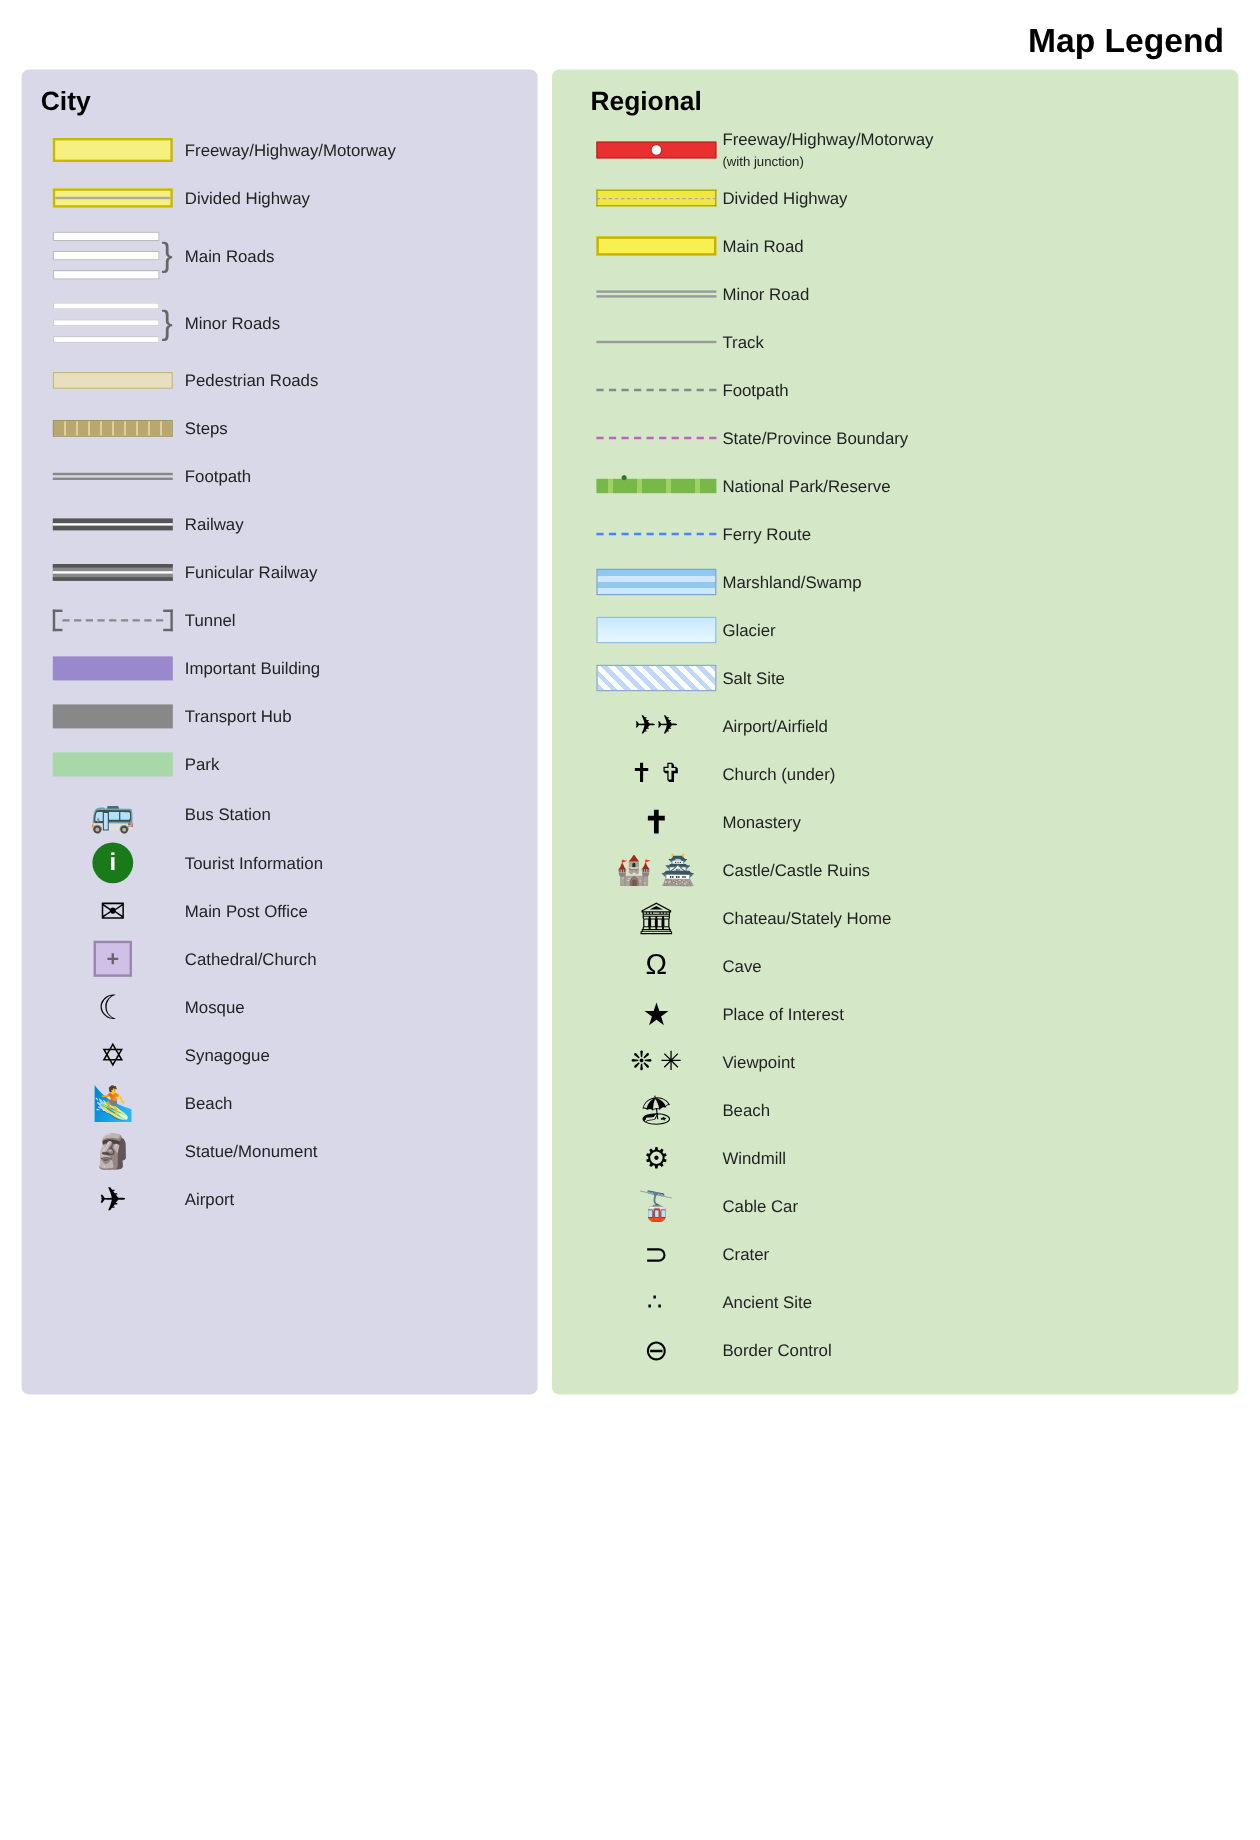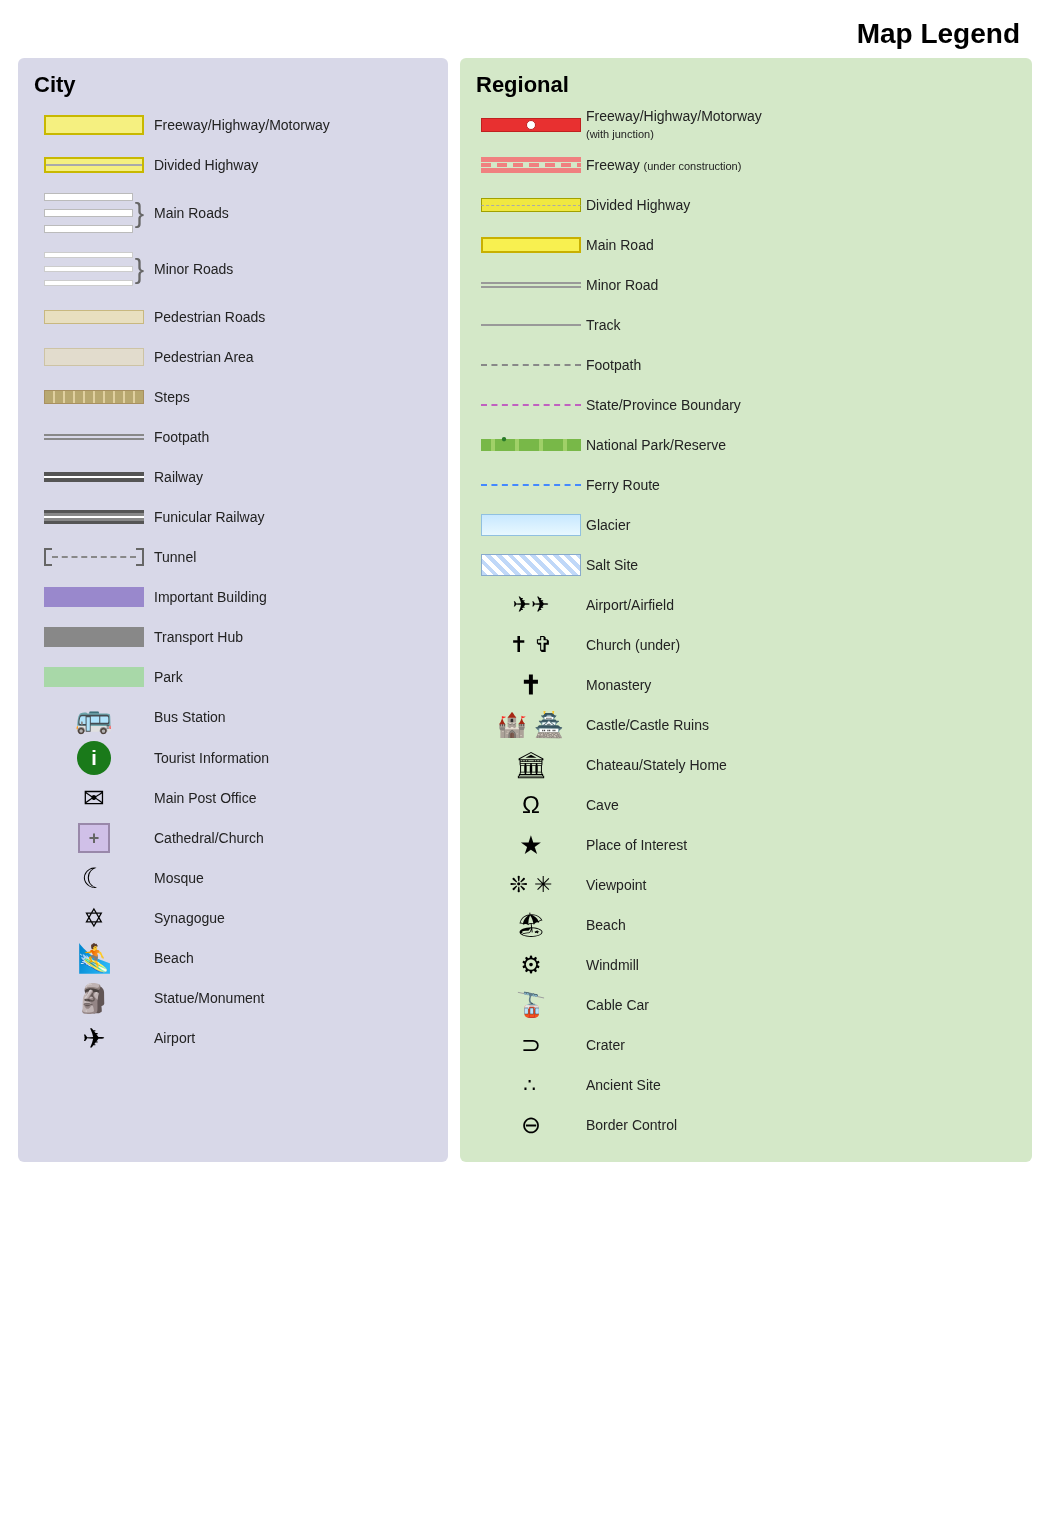--- a/index.html
+++ b/index.html
@@ -25,21 +25,21 @@
     .col-city {
       background: #d8d8e8;
       border-radius: 6px;
       padding: 14px 16px;
       width: 430px;
       flex-shrink: 0;
     }
     .col-regional {
       background: #d4e8c8;
       border-radius: 6px;
-      padding: 14px 16px;
+      padding: 14px 32px;
       flex: 1;
     }
     .col-title {
       font-size: 22px;
       font-weight: 900;
       margin-bottom: 10px;
       color: #000;
     }
     .legend-row {
       display: flex;
@@ -164,26 +164,20 @@
       <div class="legend-label">Minor Roads</div>
     </div>
 
     <div class="legend-row">
       <div class="legend-symbol">
         <div style="width:100px;height:14px;background:#e8dfc0;border:1.5px solid #c8b880;"></div>
       </div>
       <div class="legend-label">Pedestrian Roads</div>
     </div>
 
-    <div class="legend-row">
-      <div class="legend-symbol">
-        <div style="width:100px;height:18px;background:#e8dfc0;border:1.5px solid #c8b880;opacity:0.65;"></div>
-      </div>
-      <div class="legend-label">Pedestrian Area</div>
-    </div>
 
     <div class="legend-row">
       <div class="legend-symbol">
         <div style="width:100px;height:14px;background:repeating-linear-gradient(to right,#b8a870 0px,#b8a870 8px,#e0d0a0 8px,#e0d0a0 10px);border:1px solid #a89060;"></div>
       </div>
       <div class="legend-label">Steps</div>
     </div>
 
     <div class="legend-row">
       <div class="legend-symbol">
@@ -312,30 +306,20 @@
 
     <div class="legend-row">
       <div class="reg-symbol">
         <div class="reg-fw-group">
           <div class="reg-fw-dot"></div>
         </div>
       </div>
       <div class="legend-label">Freeway/Highway/Motorway<br><span class="small-label">(with junction)</span></div>
     </div>
 
-    <div class="legend-row">
-      <div class="reg-symbol">
-        <div style="width:100px;">
-          <div style="height:5px;background:#f08080;"></div>
-          <div style="height:4px;background:repeating-linear-gradient(to right,#f08080 0,#f08080 10px,transparent 10px,transparent 16px);margin-top:1px;"></div>
-          <div style="height:5px;background:#f08080;margin-top:1px;"></div>
-        </div>
-      </div>
-      <div class="legend-label">Freeway <span class="small-label">(under construction)</span></div>
-    </div>
 
     <div class="legend-row">
       <div class="reg-symbol">
         <div style="width:100px;">
           <div style="height:7px;background:#f0e840;border:1.5px solid #a0a000;border-bottom:none;"></div>
           <div style="height:7px;background:#f0e840;border:1.5px solid #a0a000;border-top:1px dashed #aaa;"></div>
         </div>
       </div>
       <div class="legend-label">Divided Highway</div>
     </div>
@@ -387,20 +371,26 @@
       <div class="legend-label">National Park/Reserve</div>
     </div>
 
     <div class="legend-row">
       <div class="reg-symbol">
         <div style="width:100px;border-top:2.5px dashed #4488ff;height:2px;"></div>
       </div>
       <div class="legend-label">Ferry Route</div>
     </div>
 
+    <div class="legend-row">
+      <div class="reg-symbol">
+        <div style="width:100px;height:22px;background:repeating-linear-gradient(to bottom,#90c8f0 0,#90c8f0 5px,#d0e8ff 5px,#d0e8ff 10px);border:1px solid #70a8d0;"></div>
+      </div>
+      <div class="legend-label">Marshland/Swamp</div>
+    </div>
 
     <div class="legend-row">
       <div class="reg-symbol">
         <div style="width:100px;height:22px;background:linear-gradient(to bottom,#c8e8ff,#e8f8ff);border:1.5px solid #90c0e0;"></div>
       </div>
       <div class="legend-label">Glacier</div>
     </div>
 
     <div class="legend-row">
       <div class="reg-symbol">

